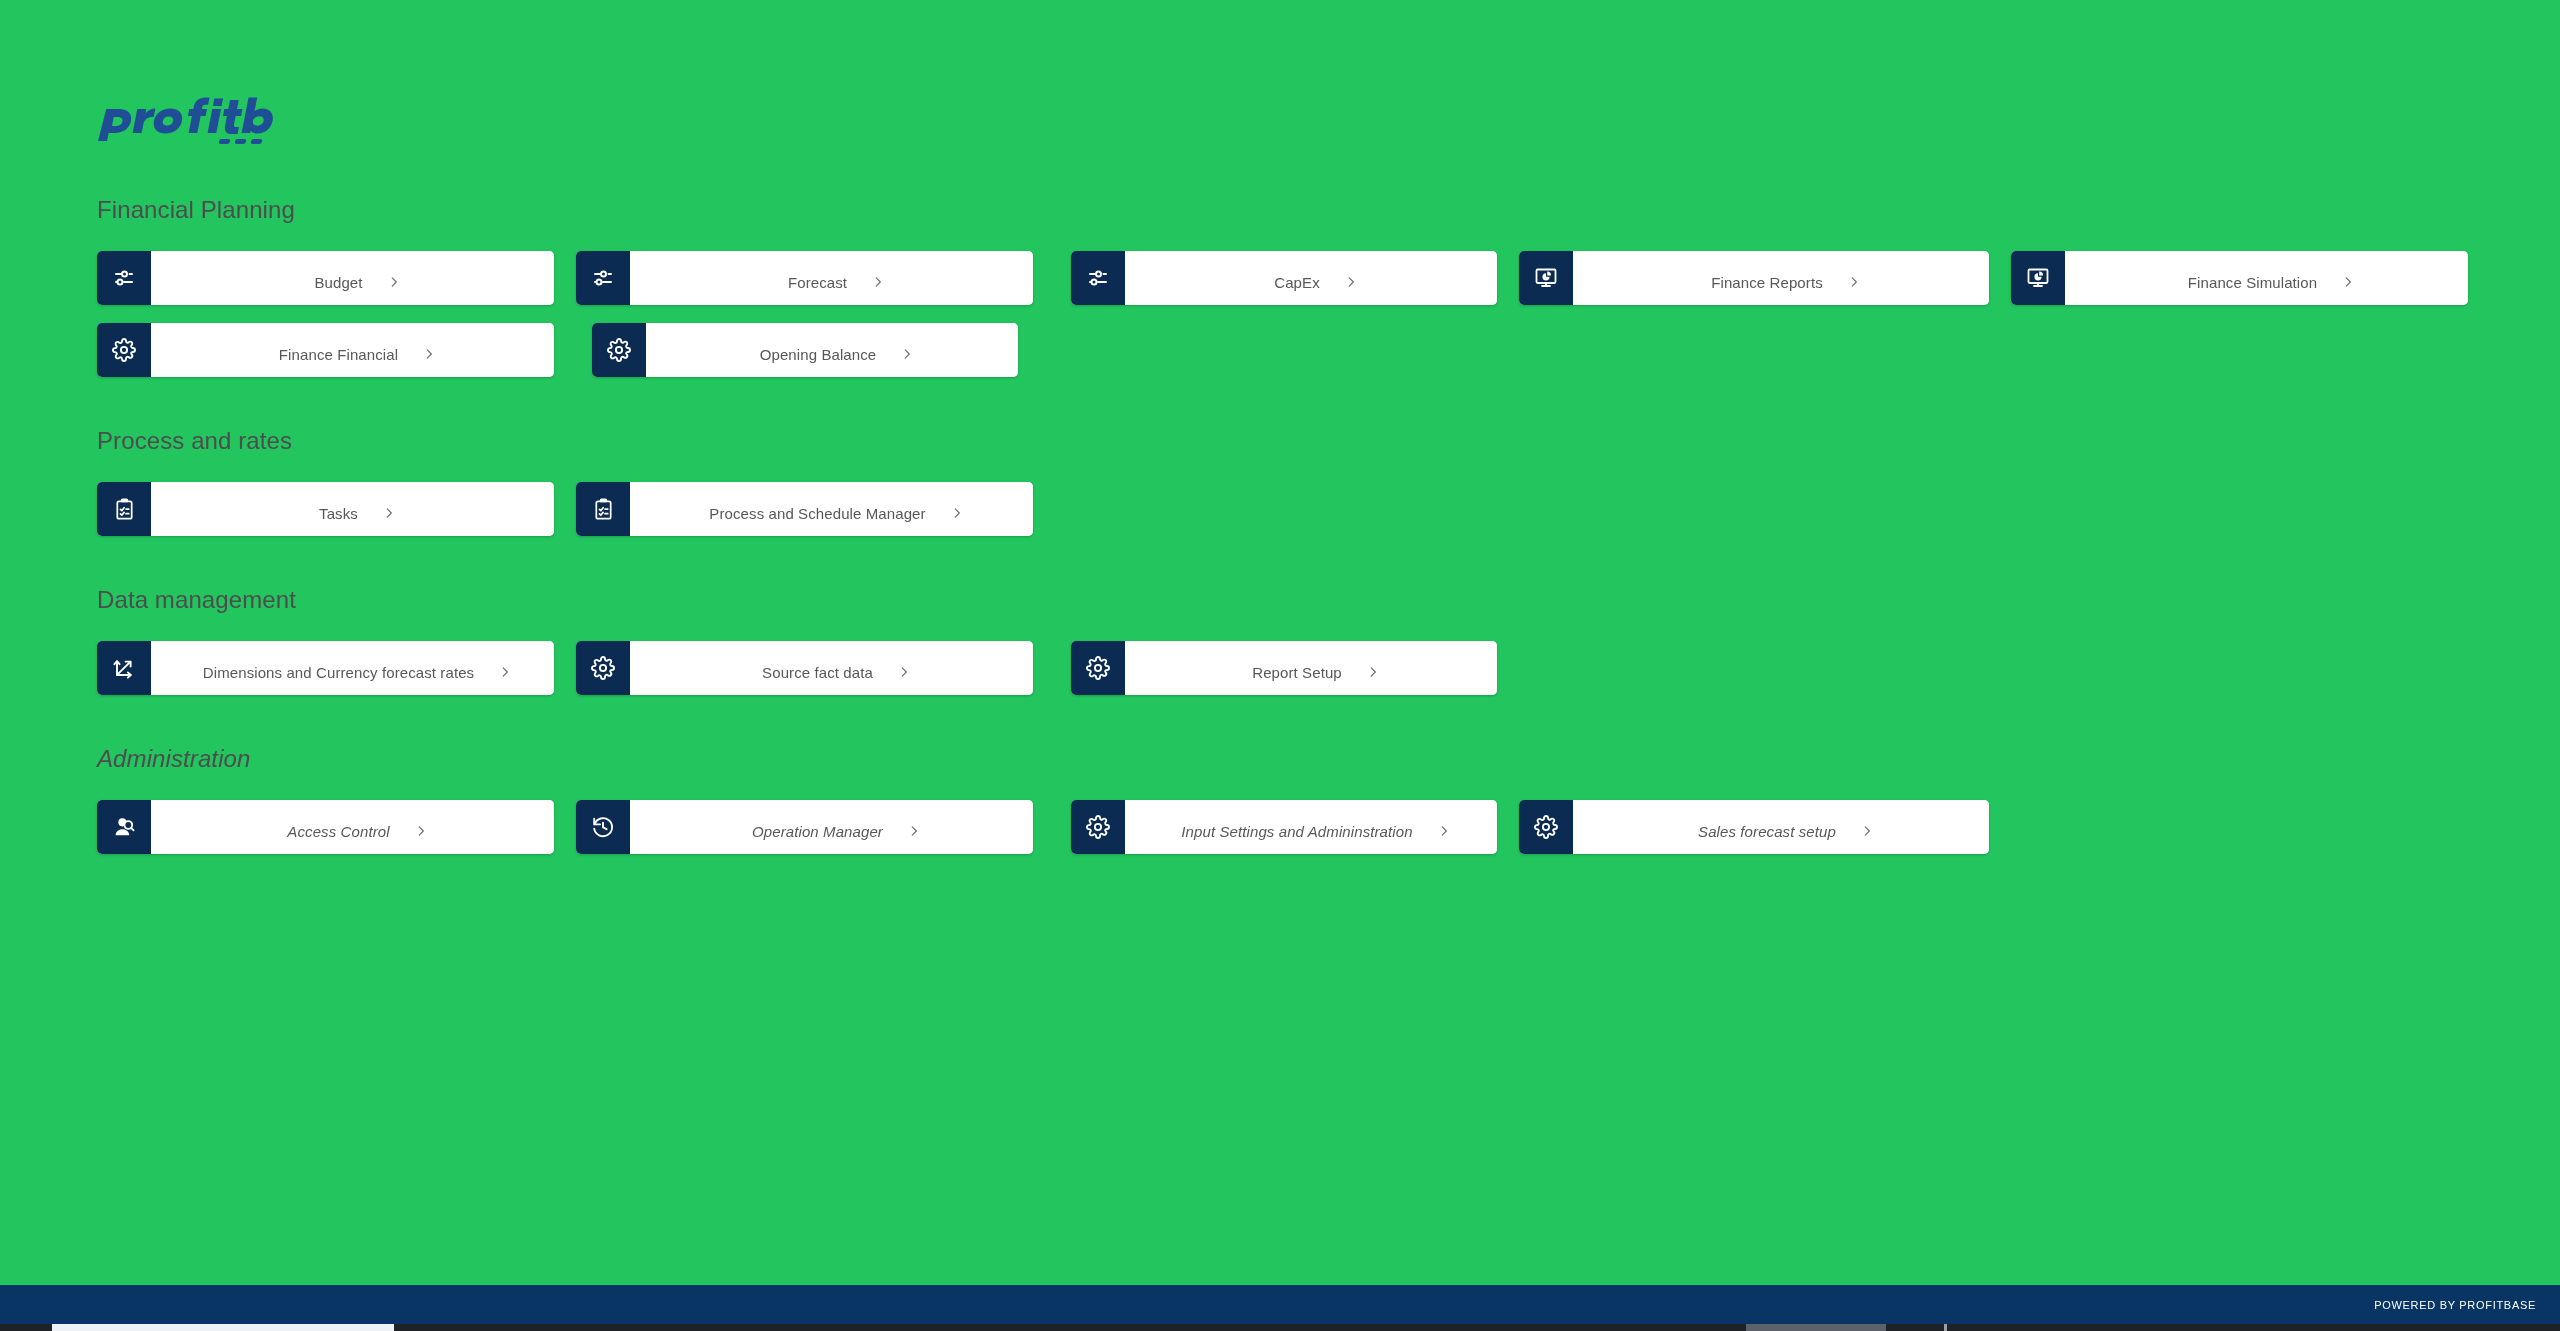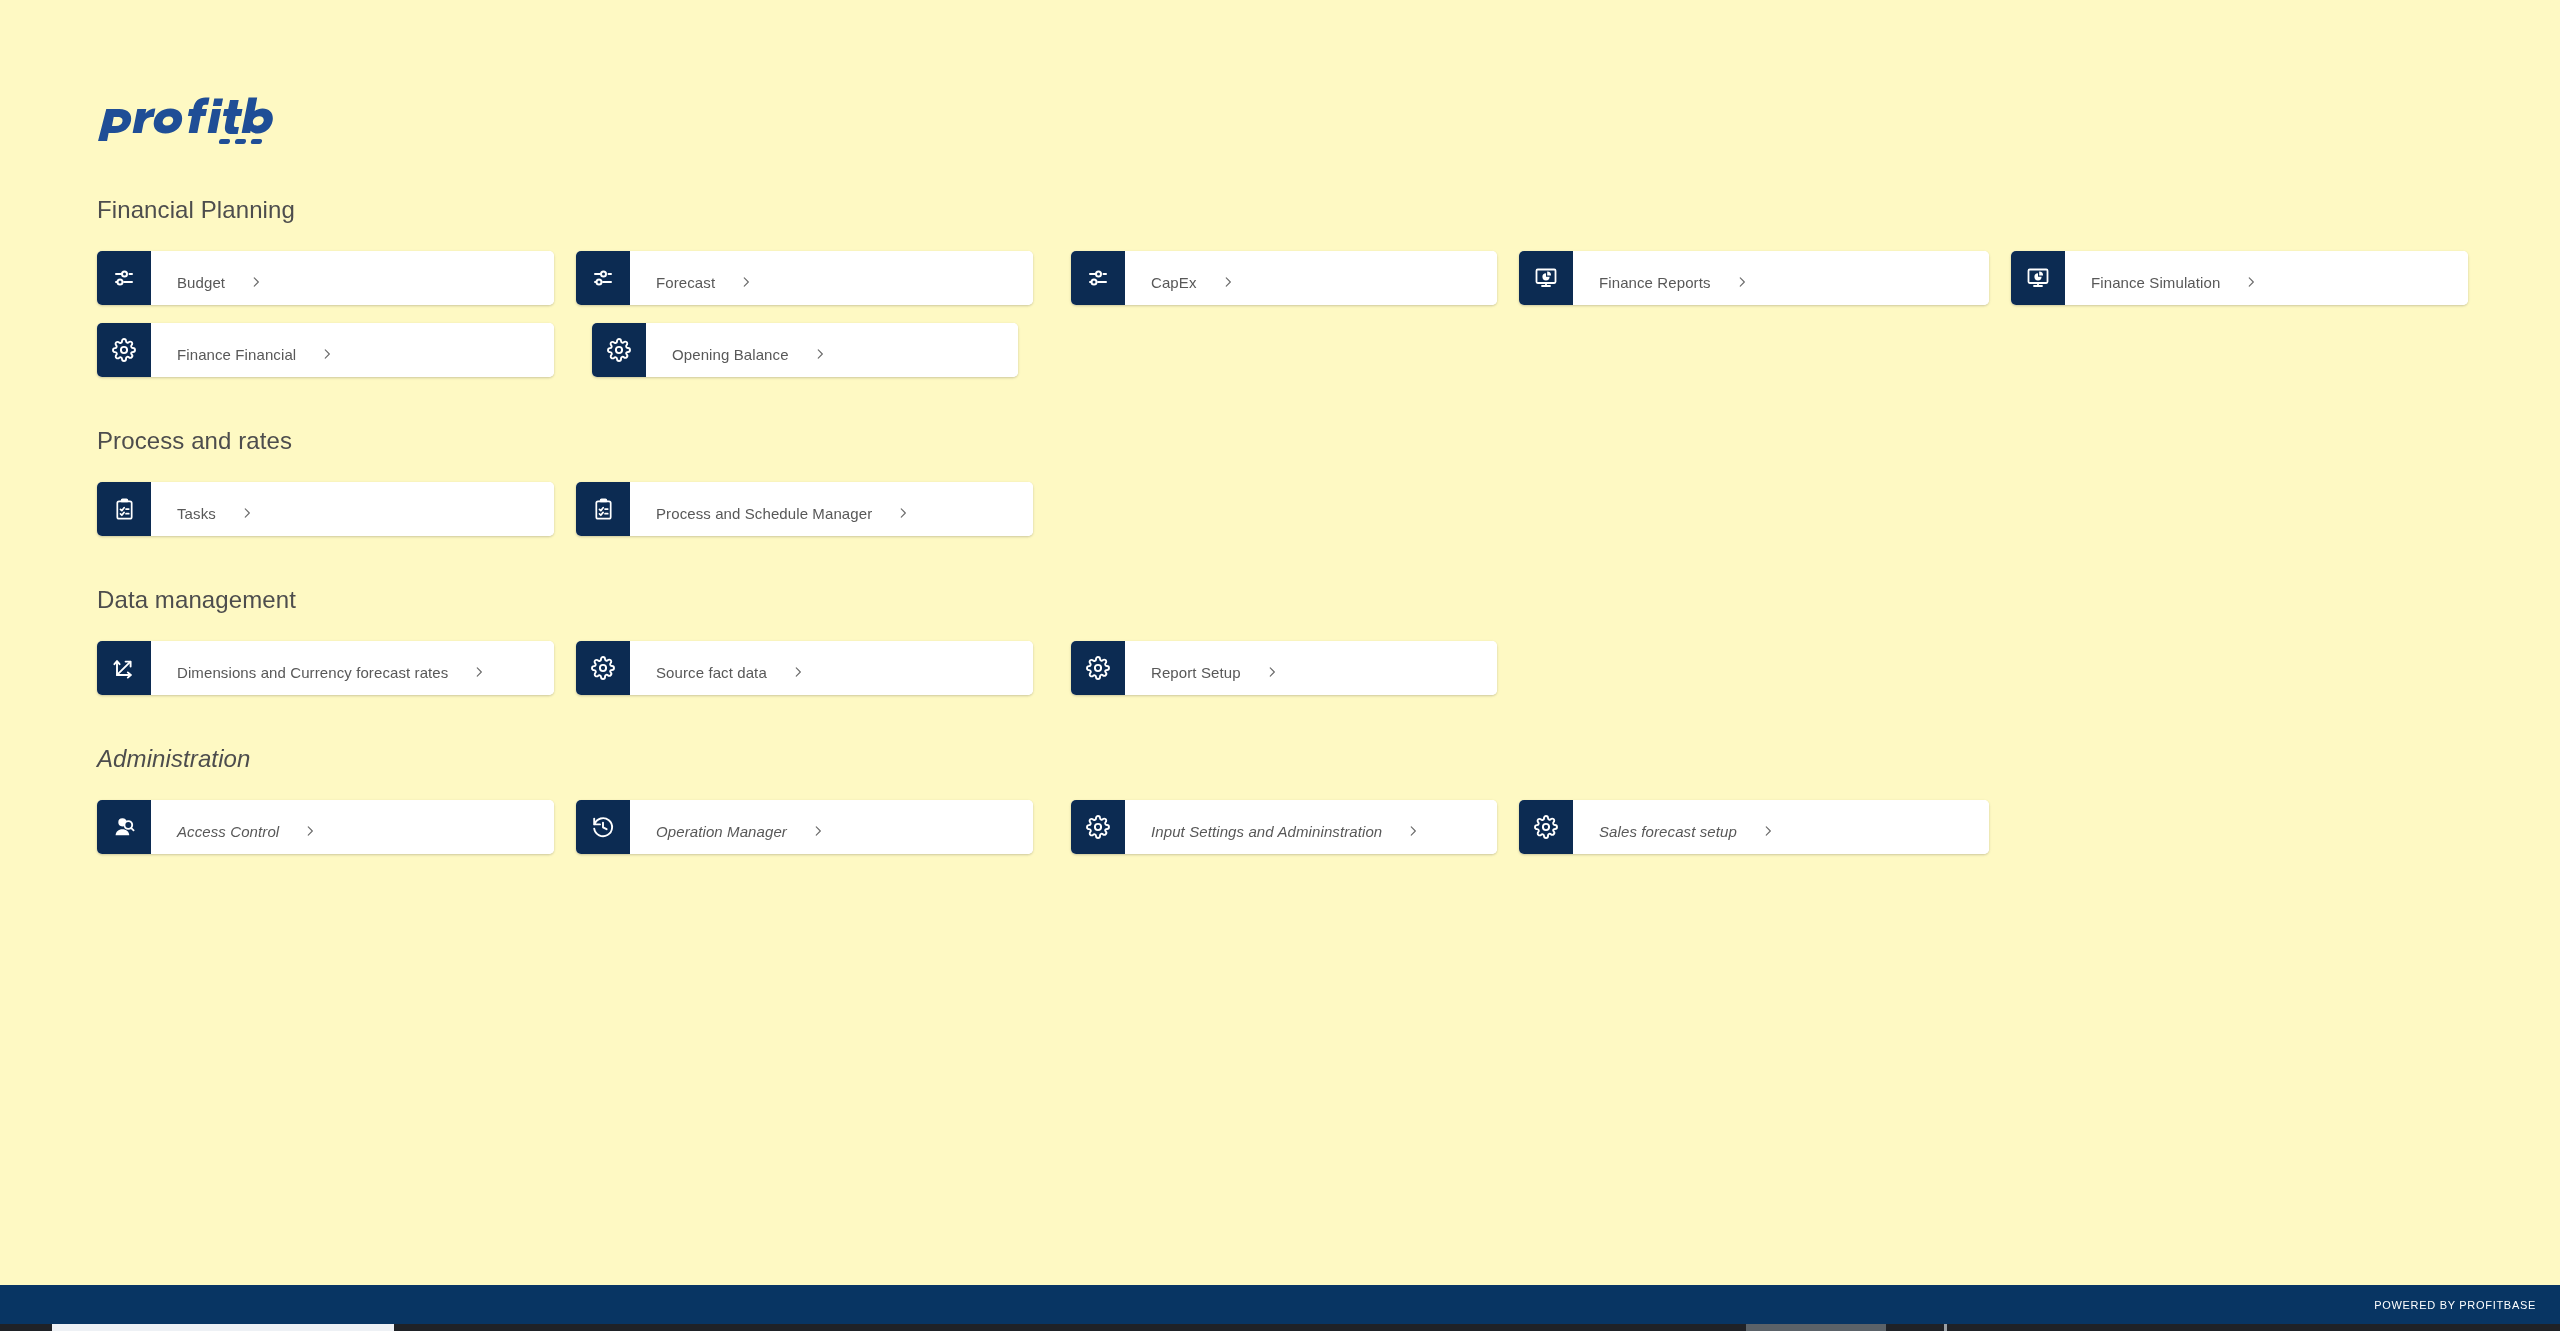--- a/index.html
+++ b/index.html
@@ -15,21 +15,21 @@
     font-family: "Liberation Sans", sans-serif;
     position: relative;
   }
 
   
   .app {
     position: absolute;
     left: 0; top: 0;
     width: 2560px;
     height: 1285px;
-    background: #fef9c3;
+    background: #22c55e;
   }
 
   
   .logo-wrap {
     position: absolute;
     left: 97px;
     top: 95px;
     width: 180px;
     height: 56px;
   }
@@ -80,21 +80,21 @@
     display: flex;
     align-items: center;
     justify-content: center;
   }
   .card-icon svg { display: block; }
 
   .card-body {
     flex: 1;
     display: flex;
     align-items: center;
-    justify-content: flex-start;
+    justify-content: center;
     padding: 8px 16px 0 26px;
     background: #ffffff;
   }
 
   .card-label {
     font-size: 15px;
     color: #585858;
     font-weight: 400;
     white-space: nowrap;
     letter-spacing: 0.1px;

